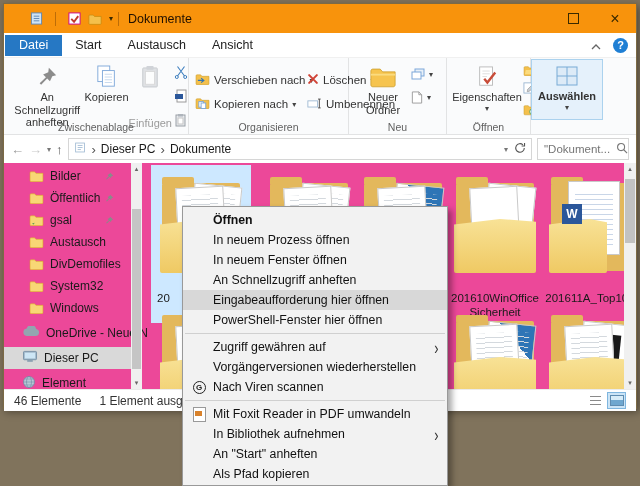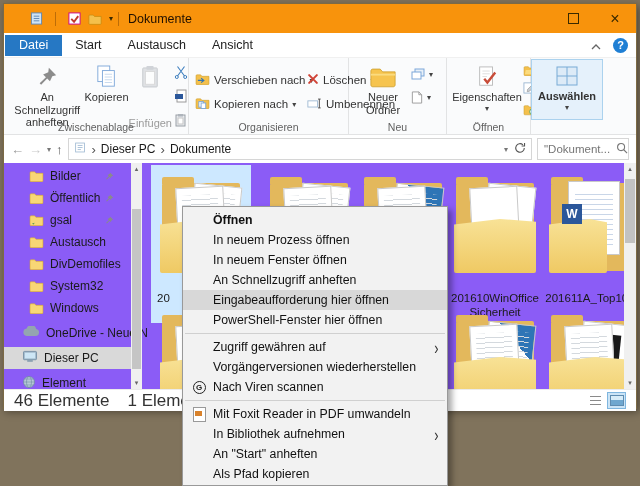--- a/index.html
+++ b/index.html
@@ -57,21 +57,21 @@
   .navg.dark{color:#555;}
   .crumbbox{flex:1;height:22px;border:1px solid #D6D6D6;display:flex;align-items:center;padding:0 5px;gap:5px;
             font-size:12px;color:#1a1a1a;box-sizing:border-box;}
   .chev{color:#555;font-size:13px;}
   .crumb-end{margin-left:auto;display:flex;align-items:center;gap:6px;}
   .dncaret{font-size:8px;color:#777;}
   .searchbox{width:92px;height:22px;border:1px solid #D6D6D6;display:flex;align-items:center;padding:0 4px;box-sizing:border-box;}
   .searchbox input{border:none;outline:none;width:70px;font-size:11.5px;color:#666;font-family:inherit;background:transparent;}
 
   
-  .main{height:226px;display:flex;overflow:hidden;background:#8b5cf6;}
+  .main{height:226px;display:flex;overflow:hidden;background:#ec4899;}
   .sidebar{width:138px;position:relative;padding-top:2px;box-sizing:border-box;flex-shrink:0;}
   .sitem{height:22px;display:flex;align-items:center;gap:6px;padding-left:25px;font-size:12px;color:#1a1a1a;position:relative;}
   .sitem.sel{background:#D9D9D9;}
   .sitem.gap{margin-top:3px;}
   .spin{position:absolute;right:28px;top:5px;}
   .sbar{position:absolute;right:0;top:0;bottom:0;width:11px;background:#F0F0F0;font-size:7px;color:#666;
         display:flex;flex-direction:column;align-items:center;justify-content:space-between;padding:2px 0;box-sizing:border-box;}
   .sthumb{position:absolute;right:1px;top:46px;width:9px;height:160px;background:#C5C5C5;}
 
   .content{flex:1;position:relative;overflow:hidden;}
@@ -97,21 +97,21 @@
   .wpage:after{content:"";position:absolute;left:6px;right:6px;top:8px;bottom:8px;
        background:repeating-linear-gradient(180deg,transparent 0 4px,#C9D6E8 4px 5px);}
   .wbadge{position:absolute;left:-7px;top:22px;width:20px;height:20px;background:#2B579A;color:#fff;
           font-weight:bold;font-size:12px;display:flex;align-items:center;justify-content:center;z-index:2;}
   .cbar{position:absolute;right:0;top:0;bottom:0;width:12px;background:#F0F0F0;font-size:7px;color:#666;
         display:flex;flex-direction:column;align-items:center;justify-content:space-between;padding:2px 0;box-sizing:border-box;}
   .cthumb{position:absolute;right:1px;top:16px;width:10px;height:64px;background:#C2C2C2;}
 
   
   .statusbar{height:22px;border-top:1px solid #EBEBEB;display:flex;align-items:center;padding:0 10px;
-             font-size:17px;color:#333;gap:18px;background:#fff;box-sizing:border-box;}
+             font-size:12px;color:#333;gap:18px;background:#fff;box-sizing:border-box;}
   .views{margin-left:auto;display:flex;gap:2px;}
   .vbtn{width:19px;height:17px;display:flex;align-items:center;justify-content:center;box-sizing:border-box;}
   .vbtn.active{background:#CBE4F6;border:1px solid #7FB6DF;}
   .vlist{width:11px;height:9px;background:repeating-linear-gradient(180deg,#8a8a8a 0 1.5px,transparent 1.5px 4px);}
   .vthumb{width:12px;height:9px;background:linear-gradient(180deg,#D7ECF8 0 45%,#6FA7CF 45%);border:1px solid #5f8cb0;}
 
   
   .cmenu{position:absolute;left:182px;top:206px;width:266px;height:280px;background:#F2F2F2;
          border:1px solid #999;box-shadow:4px 4px 6px rgba(0,0,0,.35);box-sizing:border-box;
          padding-top:3px;overflow:hidden;z-index:50;}

